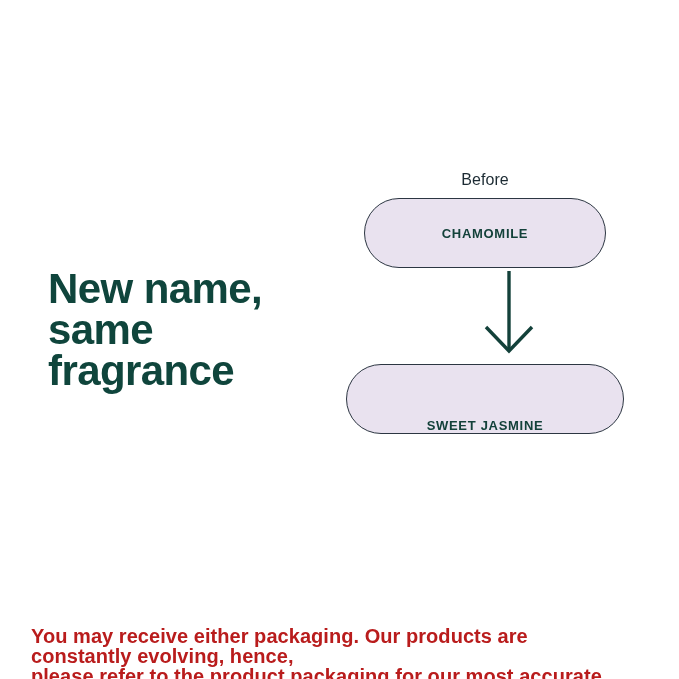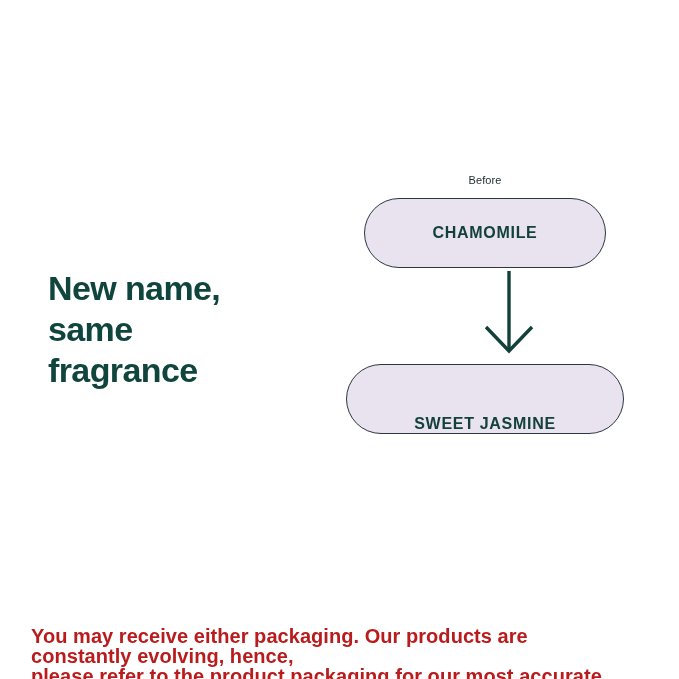--- a/index.html
+++ b/index.html
@@ -19,39 +19,39 @@
     overflow: hidden;
   }
 
   
   .headline {
     position: absolute;
     left: 48px;
     top: 268px;
     width: 290px;
     color: #0f453c;
-    font-size: 34px;
+    font-size: 42px;
     font-weight: 700;
     line-height: 41px;
     letter-spacing: -0.6px;
     white-space: pre-line;
   }
 
   
   .flow {
     position: absolute;
     left: 330px;
     top: 170px;
     width: 310px;
     height: 320px;
   }
 
   .step-label {
     text-align: center;
-    font-size: 11px;
+    font-size: 16px;
     font-weight: 400;
     color: #1c2b33;
     line-height: 20px;
     letter-spacing: 0.1px;
   }
 
   .pill {
     box-sizing: border-box;
     height: 70px;
     border: 1.6px solid #2c3642;
@@ -59,21 +59,21 @@
     background: #e9e2ef;
     display: flex;
     align-items: center;
     justify-content: center;
     margin: 8px auto 0 auto;
   }
   .pill-before { width: 242px; }
   .pill-after  { width: 278px; align-items: flex-end; }
 
   .pill-text {
-    font-size: 16px;
+    font-size: 13px;
     font-weight: 700;
     color: #13413a;
     letter-spacing: 0.7px;
     text-transform: uppercase;
     white-space: nowrap;
   }
 
   .arrow-wrap {
     width: 100%;
     height: 86px;

